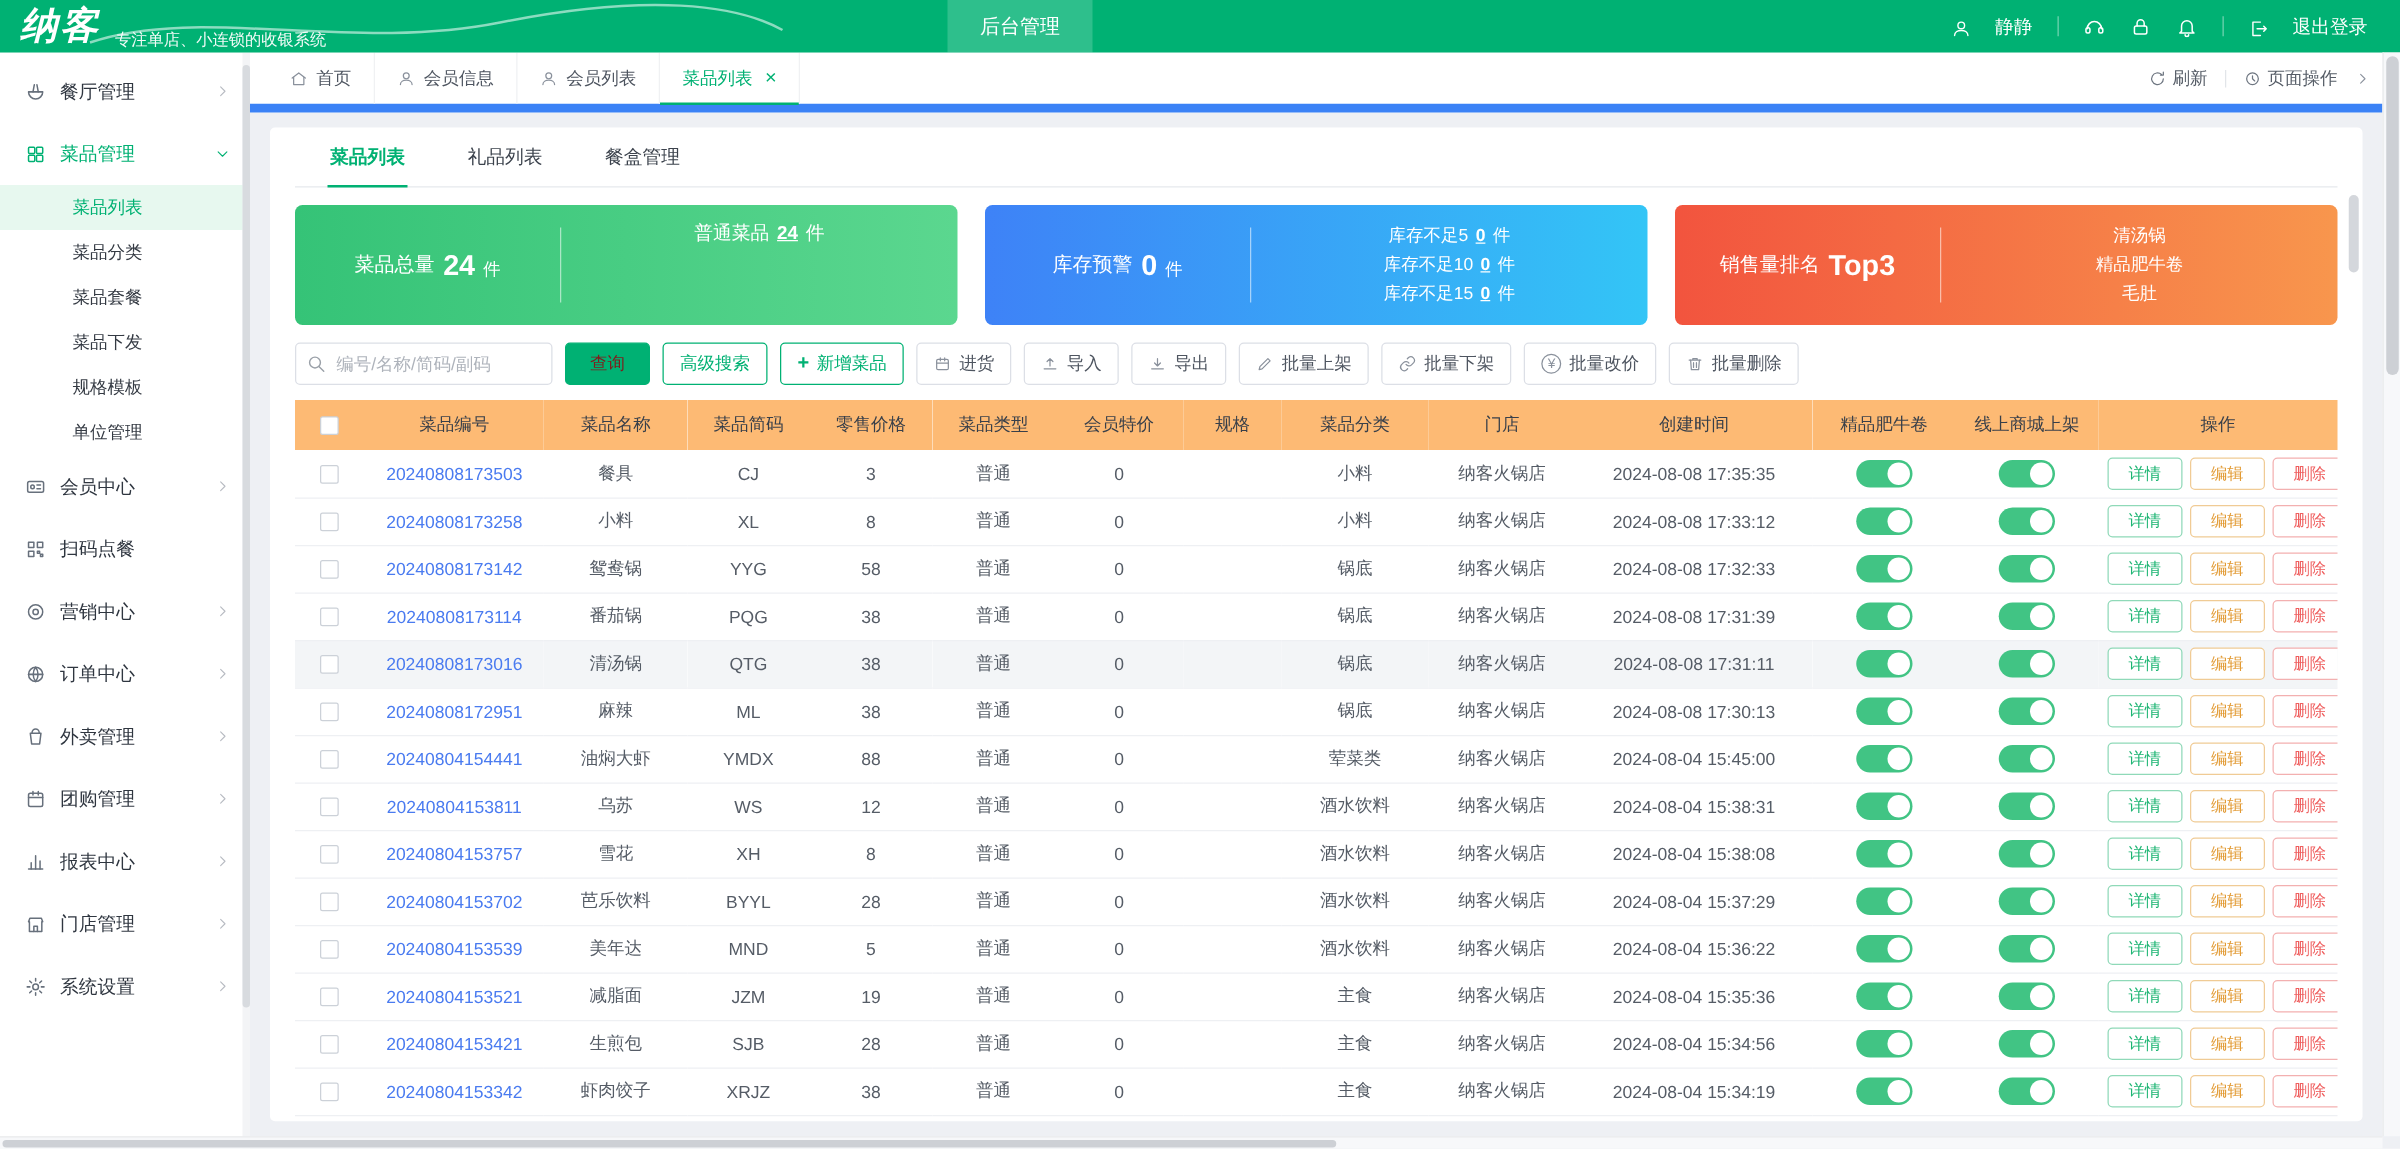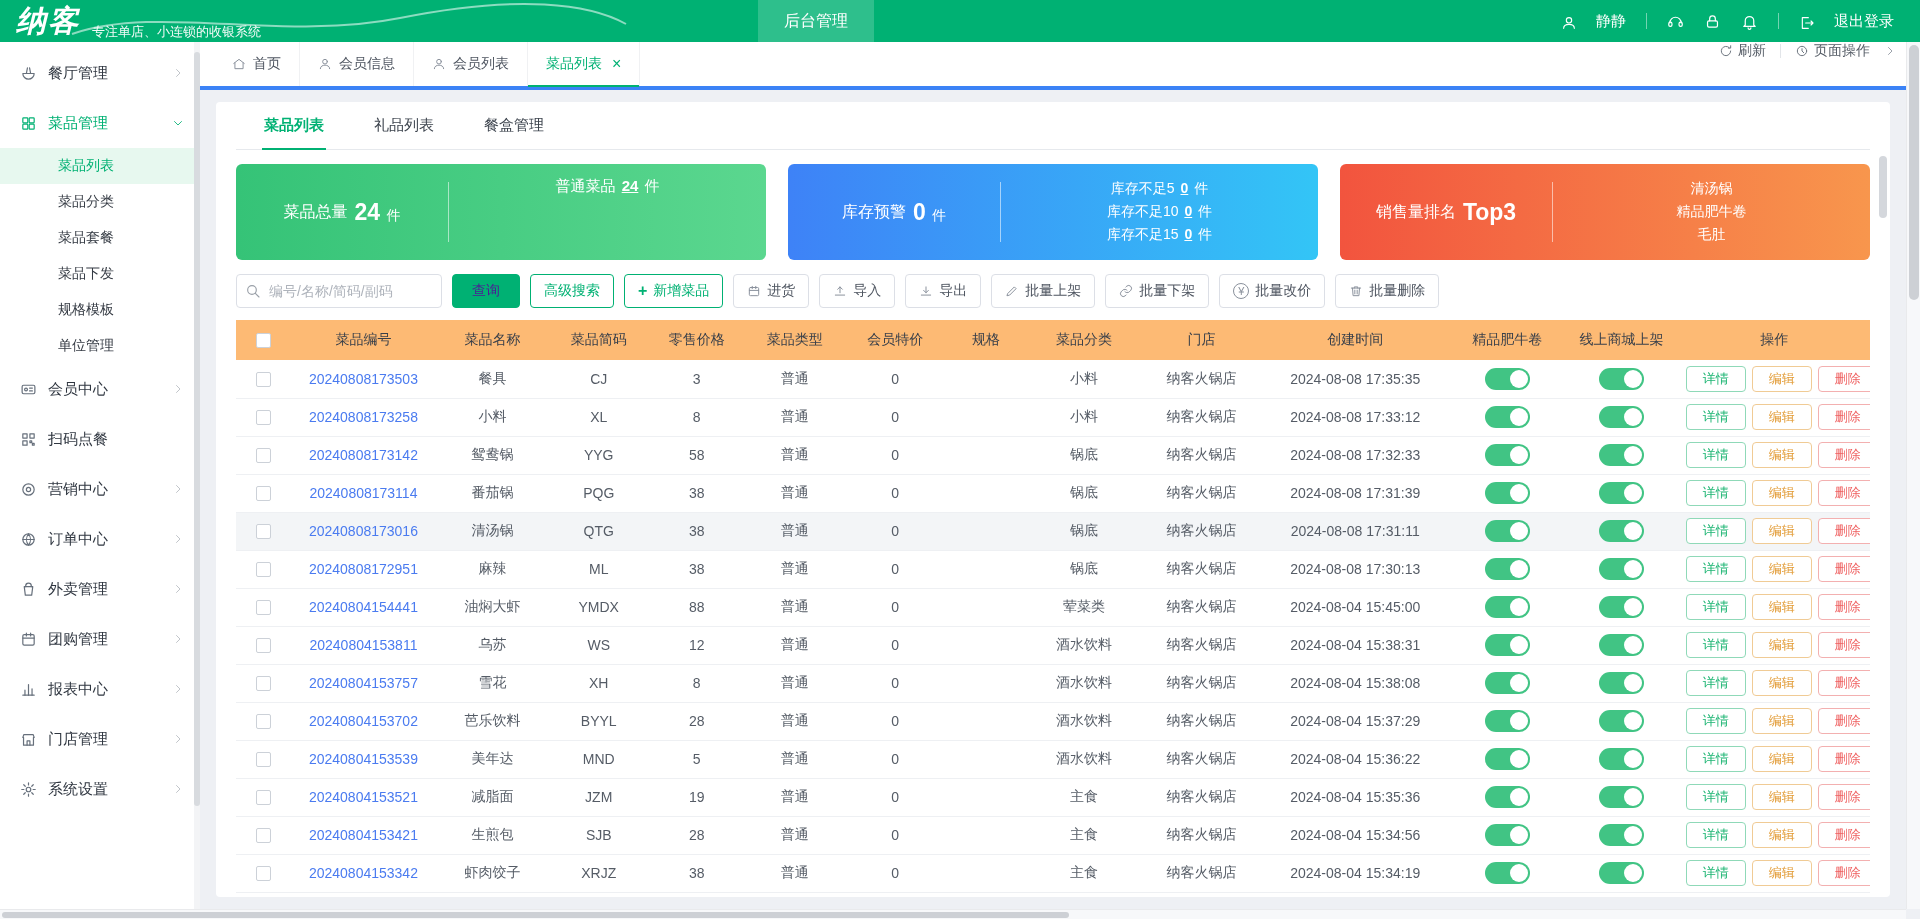--- a/index.html
+++ b/index.html
@@ -25,21 +25,21 @@
 .side-item{height:50px;display:flex;align-items:center;padding:0 16px 0 20px;font-size:15px;color:#2f3640;cursor:pointer;gap:11px;white-space:nowrap}
 .side-icon{display:inline-flex;color:#67707c}
 .side-chev{margin-left:auto;color:#b6bac1;display:inline-flex}
 .side-item.expanded{color:#00b173}
 .side-item.expanded .side-icon,.side-item.expanded .side-chev{color:#00b173}
 .side-sub{height:36px;display:flex;align-items:center;padding-left:58px;font-size:14px;color:#343a43;cursor:pointer;white-space:nowrap}
 .side-sub.active{background:#e7f8ef;color:#00b173}
 
 
 .main{position:absolute;left:200px;top:42px;right:14px;bottom:10px;display:flex;flex-direction:column}
-.tabbar{height:48px;background:#fff;border-bottom:4px solid #3b82f6;display:flex;align-items:flex-start;padding-left:14px;flex:none}
+.tabbar{height:48px;background:#fff;border-bottom:7px solid #3b82f6;display:flex;align-items:center;padding-left:14px;flex:none}
 .tabs{display:flex;height:100%}
 .tab{display:flex;align-items:center;gap:7px;padding:0 18px;font-size:14px;color:#4e5560;border-right:1px solid #f0f1f3;cursor:pointer;position:relative;white-space:nowrap}
 .tab-ic{color:#8a919c;display:inline-flex}
 .tab.active{color:#00b173}
 .tab.active:after{content:"";position:absolute;left:0;right:0;bottom:-1px;height:2px;background:#00b173}
 .tab-close{font-size:16px;color:#00b173;margin-left:3px;line-height:1}
 .tab-right{margin-left:auto;display:flex;align-items:center;gap:14px;padding-right:8px;color:#555c66;font-size:14px}
 .tb-act{display:inline-flex;align-items:center;gap:5px;cursor:pointer;white-space:nowrap}
 .tb-ic{display:inline-flex;color:#6e7681}
 .tb-sep{width:1px;height:14px;background:#e2e5e9}
@@ -70,21 +70,21 @@
 .card-line-val{font-weight:bold;text-decoration:underline;cursor:pointer;margin:0 2px}
 
 
 .toolbar{display:flex;align-items:center;gap:10px;margin-top:14px}
 .search-box{position:relative;width:206px;flex:none}
 .search-box input{width:100%;height:34px;border:1px solid #dcdfe6;border-radius:4px;padding:0 10px 0 32px;font-size:14px;color:#333;outline:none;font-family:inherit;background:#fff}
 .search-box input::placeholder{color:#aeb3bb}
 .search-ic{position:absolute;left:9px;top:9px;color:#9aa0a8;display:inline-flex}
 .btn{height:34px;display:inline-flex;align-items:center;gap:6px;padding:0 13px;border-radius:4px;font-size:14px;cursor:pointer;border:1px solid #dcdfe6;background:#fff;color:#4e5560;font-family:inherit;white-space:nowrap}
 .b-ic{color:#8a919c;display:inline-flex}
-.btn-primary{background:#00b173;border-color:#00b173;color:#4c1d95;padding:0 19px}
+.btn-primary{background:#00b173;border-color:#00b173;color:#7f1d1d;padding:0 19px}
 .btn-outline-green{border-color:#00b173;color:#00b173}
 .btn-outline-green .plus{color:#00b173;font-weight:bold;font-size:16px;line-height:1}
 .yen-circle{width:16px;height:16px;border:1px solid #8a919c;border-radius:50%;display:inline-flex;align-items:center;justify-content:center;font-size:11px;color:#8a919c}
 
 
 .grid{width:100%;border-collapse:collapse;table-layout:fixed;margin-top:12px}
 .grid th{height:40px;background:#fdba74;font-size:14px;font-weight:normal;color:#383f49;text-align:center;padding:0 4px;white-space:nowrap;overflow:hidden}
 .grid td{height:38px;border-bottom:1px solid #eef0f3;font-size:14px;color:#555c66;text-align:center;padding:0 4px;white-space:nowrap;overflow:hidden}
 .grid tr.hl td{background:#f3f5f7}
 .cb{display:inline-block;width:15px;height:15px;border:1px solid #ccd1d8;border-radius:2px;background:#fff;vertical-align:middle;cursor:pointer}

